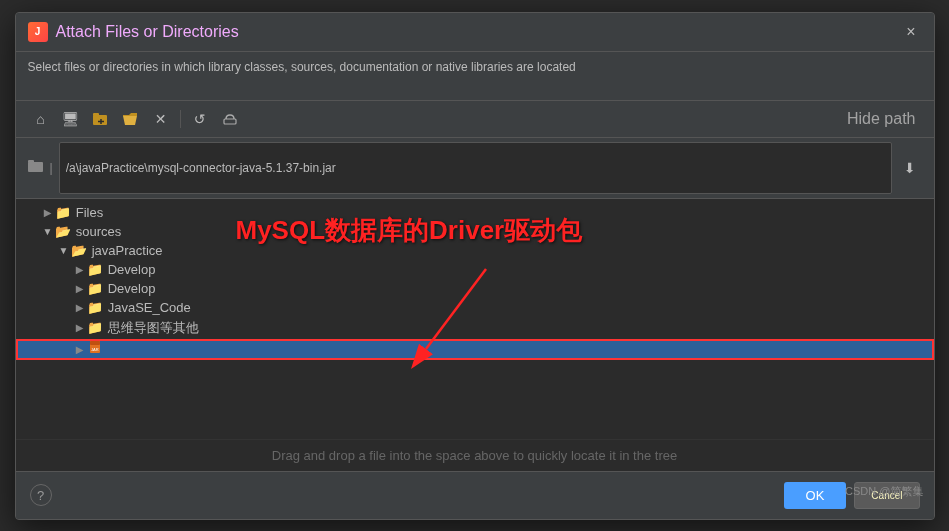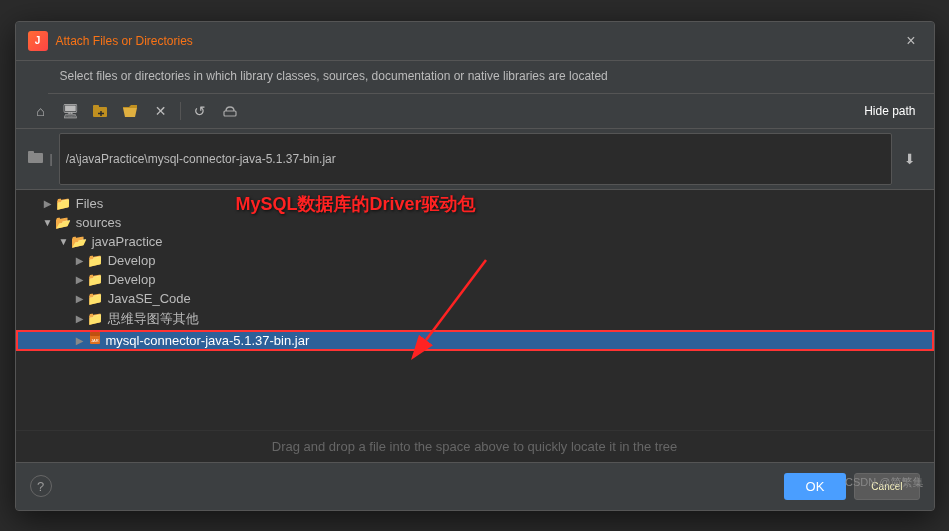--- a/index.html
+++ b/index.html
@@ -39,37 +39,36 @@
       background: linear-gradient(135deg, #ff6b35, #ff4444);
       border-radius: 3px;
       display: flex;
       align-items: center;
       justify-content: center;
       font-size: 10px;
       color: white;
       font-weight: bold;
     }
     .title-text {
-      color: #f97316;
-      font-size: 12px;
+      color: #f0abfc;
+      font-size: 16px;
     }
     .close-btn {
       color: #bbbbbb;
       font-size: 16px;
       cursor: pointer;
       padding: 2px 6px;
       border-radius: 2px;
     }
     .subtitle {
       background: #3c3f41;
-      padding: 8px 12px 10px;
+      padding: 8px 12px 26px;
       color: #bbbbbb;
       font-size: 12px;
       border-bottom: 1px solid #555;
-      margin-left: 32px;
     }
     .toolbar {
       background: #3c3f41;
       padding: 6px 12px;
       display: flex;
       align-items: center;
       justify-content: space-between;
       border-bottom: 1px solid #555;
     }
     .toolbar-icons {
@@ -88,22 +87,22 @@
       color: #bbbbbb;
       font-size: 14px;
     }
     .toolbar-separator {
       width: 1px;
       height: 18px;
       background: #555;
       margin: 0 2px;
     }
     .hide-path-btn {
-      color: #ffffff;
-      font-size: 12px;
+      color: #a3a3a3;
+      font-size: 16px;
       cursor: pointer;
       padding: 3px 6px;
     }
     .path-bar {
       background: #3c3f41;
       padding: 4px 12px;
       display: flex;
       align-items: center;
       gap: 6px;
       border-bottom: 1px solid #555;
@@ -345,28 +344,27 @@
     <div style="position:relative;">
       <div class="tree-item selected indent-3">
         <span class="tree-arrow">▶</span>
         <span style="margin-right:4px;font-size:13px;">
           <svg width="14" height="14" viewBox="0 0 14 14">
             <rect x="2" y="0" width="10" height="12" rx="1" fill="#e07020"></rect>
             <rect x="2" y="0" width="10" height="4" rx="1" fill="#c05010"></rect>
             <text x="3" y="10" font-size="4" fill="white">JAR</text>
           </svg>
         </span>
-        <span>mysql-connector-java-5.1.37-bin.jar</span>
       </div>
       <div class="red-border"></div>
     </div>
 
     <div class="annotation-overlay">
 
-      <div style="position:absolute;top:2px;left:220px;color:#ff2222;font-size:18px;font-weight:bold;font-family:'Microsoft YaHei',sans-serif;text-shadow:1px 1px 3px rgba(0,0,0,0.7);">MySQL数据库的Driver驱动包</div>
+      <div style="position:absolute;top:14px;left:220px;color:#ff2222;font-size:26px;font-weight:bold;font-family:'Microsoft YaHei',sans-serif;text-shadow:1px 1px 3px rgba(0,0,0,0.7);">MySQL数据库的Driver驱动包</div>
 
       <svg style="position:absolute;top:60px;left:390px;" width="120" height="120">
         <defs>
           <marker id="arrowhead" markerWidth="10" markerHeight="7" refX="0" refY="3.5" orient="auto">
             <polygon points="0 0, 10 3.5, 0 7" fill="#ff2222"></polygon>
           </marker>
         </defs>
         <line x1="80" y1="10" x2="20" y2="90" stroke="#ff2222" stroke-width="2.5" marker-end="url(#arrowhead)"></line>
       </svg>
     </div>

